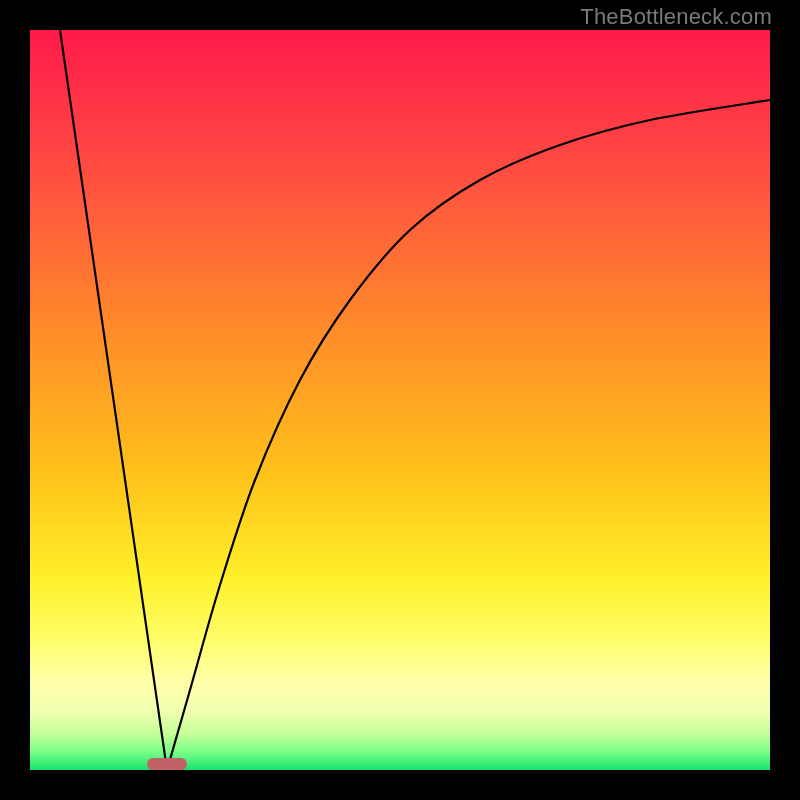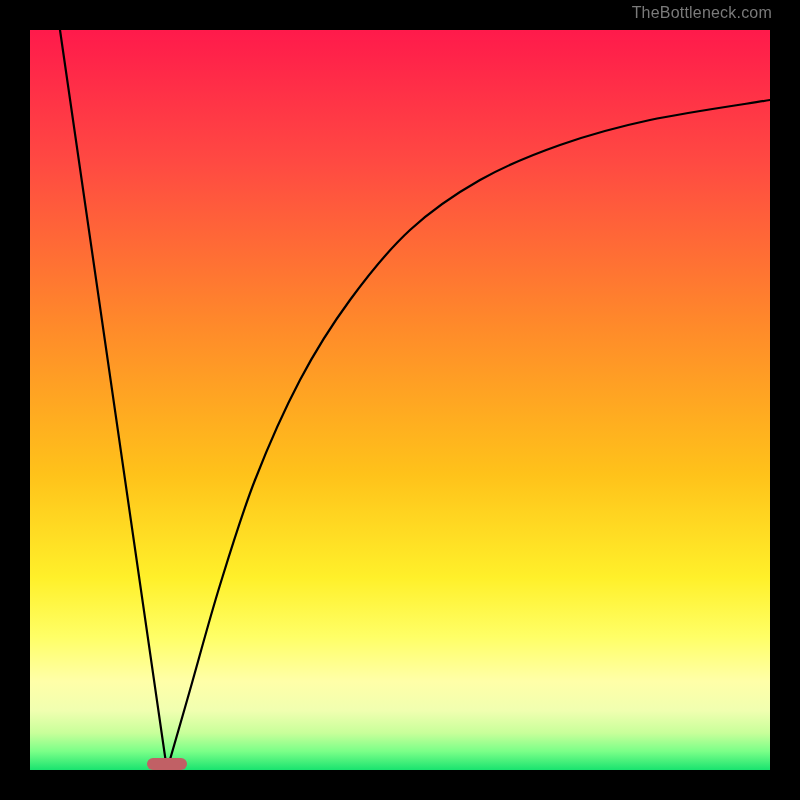--- a/index.html
+++ b/index.html
@@ -19,21 +19,21 @@
     height: 740px;
     background: #000;
   }
   .gradient {
     position: absolute;
     left: 0; top: 0; right: 0; bottom: 0;
   }
   .watermark {
     position: absolute;
     color: #7a7a7a;
-    font-size: 16px;
+    font-size: 22px;
     font-weight: 500;
     letter-spacing: 0.2px;
   }
   svg.curve {
     position: absolute;
     left: 0; top: 0;
   }
   .marker {
     position: absolute;
     background: #c16065;

